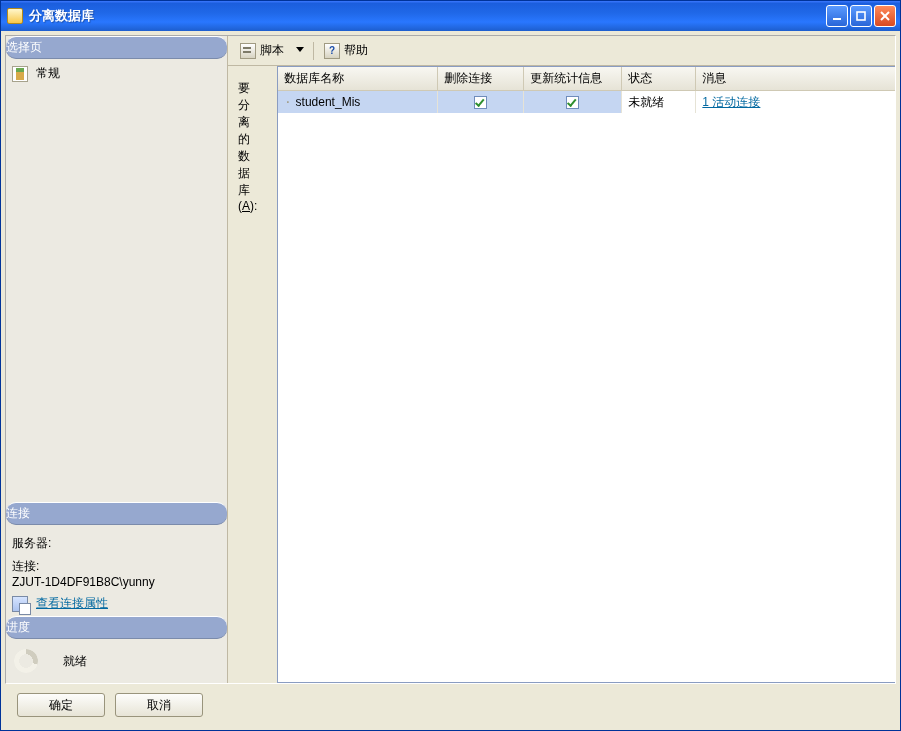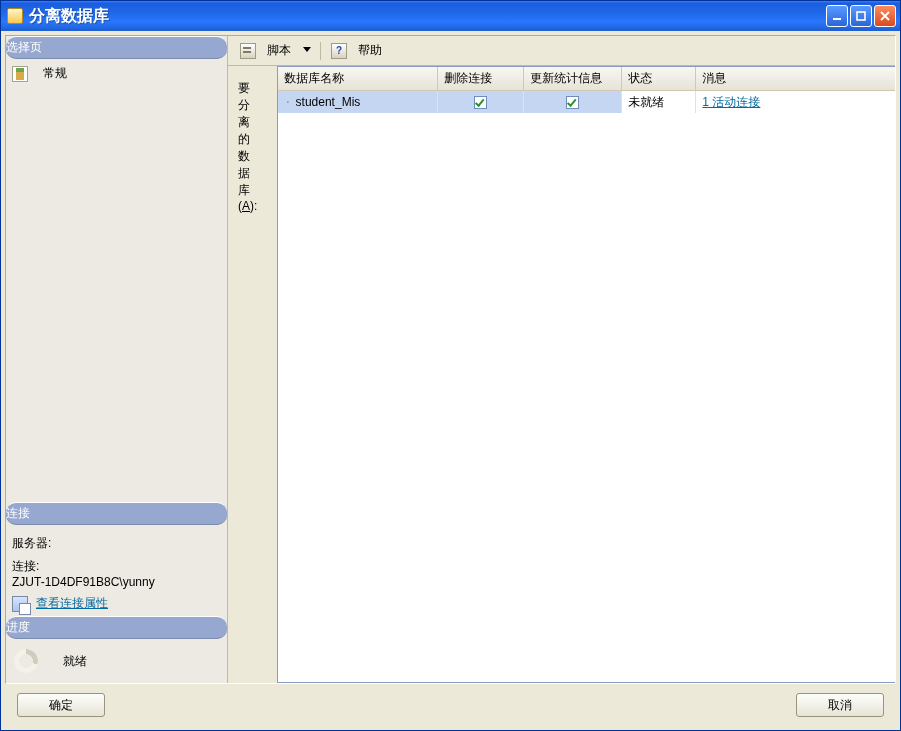--- a/index.html
+++ b/index.html
@@ -28,21 +28,21 @@
     padding: 0 4px 0 6px;
     color: #fff;
   }
   .titlebar .icon {
     width: 16px; height: 16px;
     background: linear-gradient(#fff7cc,#f7c84b);
     border: 1px solid #b28a1e;
     border-radius: 2px;
     margin-right: 6px;
   }
-  .titlebar .title { font-weight: bold; font-size: 16px; flex: 1; text-shadow: 1px 1px 1px rgba(0,0,0,.3); }
+  .titlebar .title { font-weight: bold; font-size: 13px; flex: 1; text-shadow: 1px 1px 1px rgba(0,0,0,.3); }
   .winbtns { display: flex; gap: 2px; }
   .winbtn {
     width: 22px; height: 22px;
     border: 1px solid #fff;
     border-radius: 3px;
     display: flex; align-items: center; justify-content: center;
     font-family: sans-serif;
     font-weight: bold;
     color: #fff;
   }
@@ -84,21 +84,21 @@
     border-bottom: 1px solid #7b8bab;
     border-radius: 10px;
   }
   .section-body {
     padding: 4px 6px;
     font-size: 12px;
     color: #000;
   }
   .section-body.fillspace { flex: 1; }
 
-  .page-item { display: flex; align-items: center; gap: 15px; padding: 2px 0; }
+  .page-item { display: flex; align-items: center; gap: 8px; padding: 2px 0; }
   .pg-icon {
     width: 16px; height: 16px; background: #fff;
     border: 1px solid #a6a28c; display:flex; align-items:center; justify-content:center;
   }
   .pg-icon::after { content:""; width:8px; height:4px; background:#d8aa4a; box-shadow:0 4px #d8aa4a,0 -4px #6aa84f; }
 
   .blue-link { color: #0369a1; text-decoration: underline; cursor: pointer; }
   .conn-props { display: flex; align-items:center; gap:8px; }
   .conn-icon {
     width:16px; height:16px; border:1px solid #7a8aa5;
@@ -124,21 +124,21 @@
     min-width: 0;
   }
   .toolbar {
     height: 30px;
     display: flex;
     align-items: center;
     padding: 0 8px;
     gap: 4px;
     border-bottom: 1px solid #bfb8a3;
   }
-  .tbtn { display:flex; align-items:center; gap:11px; padding:2px 4px; cursor:default; }
+  .tbtn { display:flex; align-items:center; gap:4px; padding:2px 4px; cursor:default; }
   .script-icon { width:16px; height:16px; background:linear-gradient(#fff,#d7d3c1); border:1px solid #a09a82; position:relative; }
   .script-icon::after { content:""; position:absolute; left:2px; top:3px; width:8px; height:2px; background:#7d7a68; box-shadow:0 4px #7d7a68; }
   .dd-arrow { width:7px; height:7px; display:inline-block; }
   .dd-arrow::after { content:""; display:block; width:0;height:0; border-left:4px solid transparent; border-right:4px solid transparent; border-top:5px solid #000; }
   .sep { width:1px; height:18px; background:#bfb8a3; margin:0 2px; }
   .help-icon { width:16px; height:16px; background:linear-gradient(#fff,#d7d3c1); border:1px solid #a09a82; position:relative; }
   .help-icon::after { content:"?"; position:absolute; inset:0; text-align:center; font-size:10px; font-weight:bold; color:#1b4da8; line-height:14px; }
 
   .content {
     flex: 1;
@@ -195,21 +195,21 @@
     display:flex; align-items:center; justify-content:center;
   }
   .sbtn.l::after { content:""; border-top:4px solid transparent; border-bottom:4px solid transparent; border-right:5px solid #555; }
   .sbtn.r::after { content:""; border-top:4px solid transparent; border-bottom:4px solid transparent; border-left:5px solid #555; }
   .strack { flex:1; background:#efeee7; border-top:1px solid #d9d5c4; border-bottom:1px solid #d9d5c4; position:relative; }
   .sthumb { position:absolute; left:0; top:0; bottom:0; width:99%; background:linear-gradient(#e9e6d7,#d2cdb6); border:1px solid #b7b199; }
 
   
   .button-row {
     height: 42px;
-    display:flex; justify-content:space-between; align-items:center; gap:10px; padding: 0 12px;
+    display:flex; justify-content:flex-start; align-items:center; gap:10px; padding: 0 12px;
     border-top: 0;
   }
   .btn {
     width: 88px; height: 24px;
     background: linear-gradient(#fdfdfb,#e7e4d6);
     border:1px solid #99947c;
     border-radius:3px;
     font-size:12px;
     cursor: default;
     text-align:center;

